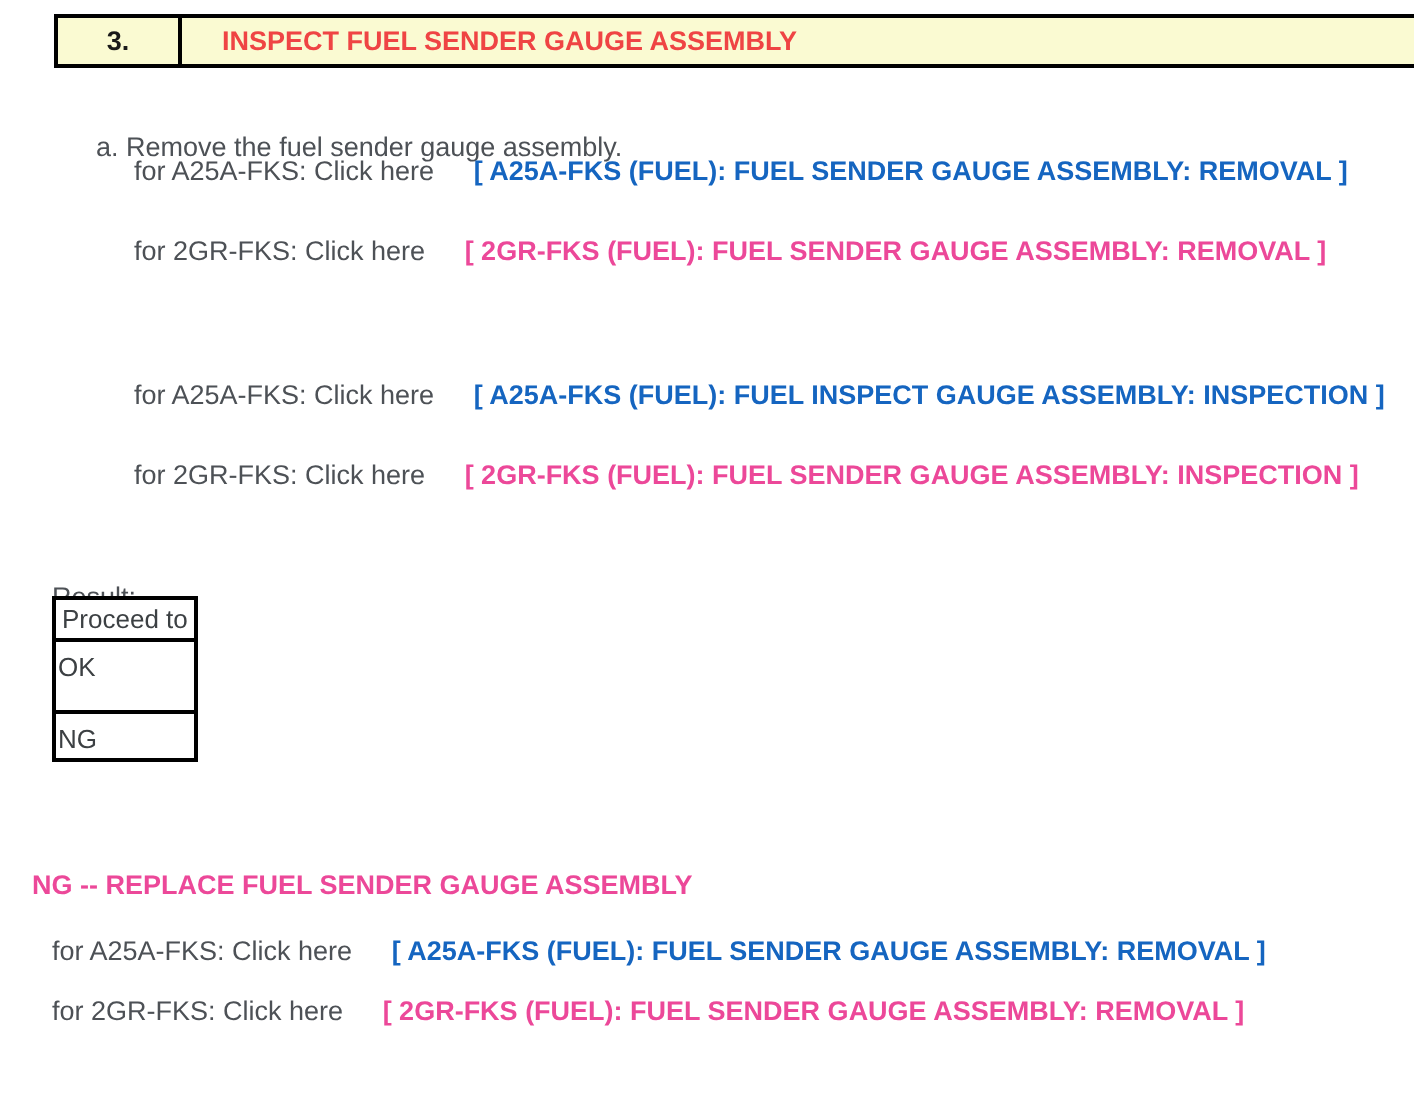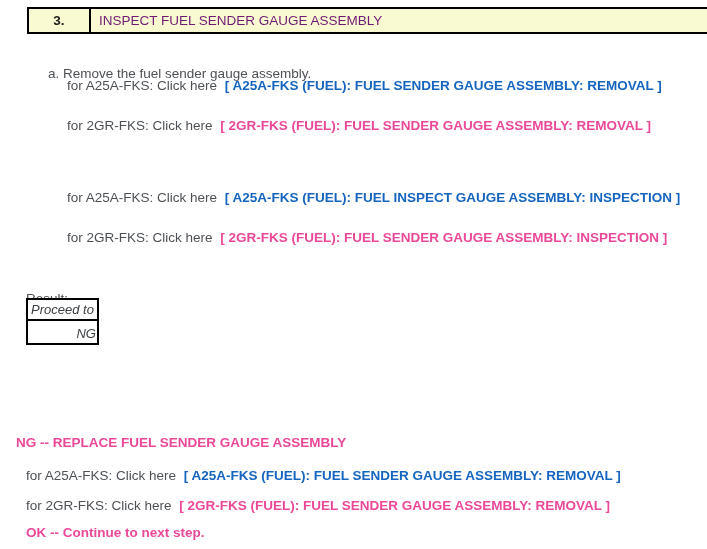--- a/index.html
+++ b/index.html
@@ -31,48 +31,47 @@
     display: flex;
     align-items: center;
     justify-content: center;
     font-weight: 700;
     color: #1a1a1a;
   }
   .step-title {
     flex: 1;
     display: flex;
     align-items: center;
-    padding-left: 8px;
-    font-weight: 400;
-    color: #701a75;
+    padding-left: 20px;
+    font-weight: 700;
+    color: #ef4444;
   }
   
   .line {
     position: absolute;
     white-space: nowrap;
     line-height: 16px;
   }
   .t-reg  { color: #4d5156; font-weight: 400; margin-top: 28px; }
   .t-bold { color: #ec4899; font-weight: 700; }
   .t-link { color: #1565c0; font-weight: 700; cursor: pointer; }
-  .proc .bracket { margin-left: 4px; }
+  .proc .bracket { margin-left: 16px; }
   
   .proceed-table {
     position: absolute;
     left: 26px; top: 298px;
     border-collapse: collapse;
     background: #ffffff;
   }
   .proceed-table td {
     border: 2px solid #000;
     font-size: 13px;
     color: #3c4043;
-    text-align: right;
+    text-align: left;
     box-sizing: border-box;
-    font-style: italic;
   }
   .proceed-table td.hdr {
     padding: 2px 3px;
     height: 20px;
     min-width: 66px;
   }
   .proceed-table td.row-ok {
     height: 36px;
     vertical-align: top;
     padding-top: 5px;
@@ -120,32 +119,34 @@
   </div>
 
   <div class="line t-reg" style="left:26px; top:263px;text-align:right;">Result:</div>
 
   <table class="proceed-table">
     <tbody>
       <tr>
         <td class="hdr">Proceed to</td>
       </tr>
       <tr>
+        <td class="row-ok">OK</td>
+      </tr>
+      <tr>
         <td class="row-ng">NG</td>
       </tr>
     </tbody>
   </table>
 
   <div class="line t-bold" style="left:16px; top:435px;">NG -- REPLACE FUEL SENDER GAUGE ASSEMBLY</div>
 
   <div class="line proc" style="left:26px; top:468px;">
     <span class="t-reg">for A25A-FKS: Click here</span>
     <span class="t-link bracket">[ A25A-FKS (FUEL): FUEL SENDER GAUGE ASSEMBLY: REMOVAL ]</span>
   </div>
 
   <div class="line proc" style="left:26px; top:498px;">
     <span class="t-reg">for 2GR-FKS: Click here</span>
     <span class="t-bold bracket">[ 2GR-FKS (FUEL): FUEL SENDER GAUGE ASSEMBLY: REMOVAL ]</span>
   </div>
 
-  <div class="line t-bold" style="left:26px; top:525px;">OK -- Continue to next step.</div>
 
 </div>
 
 </body></html>

